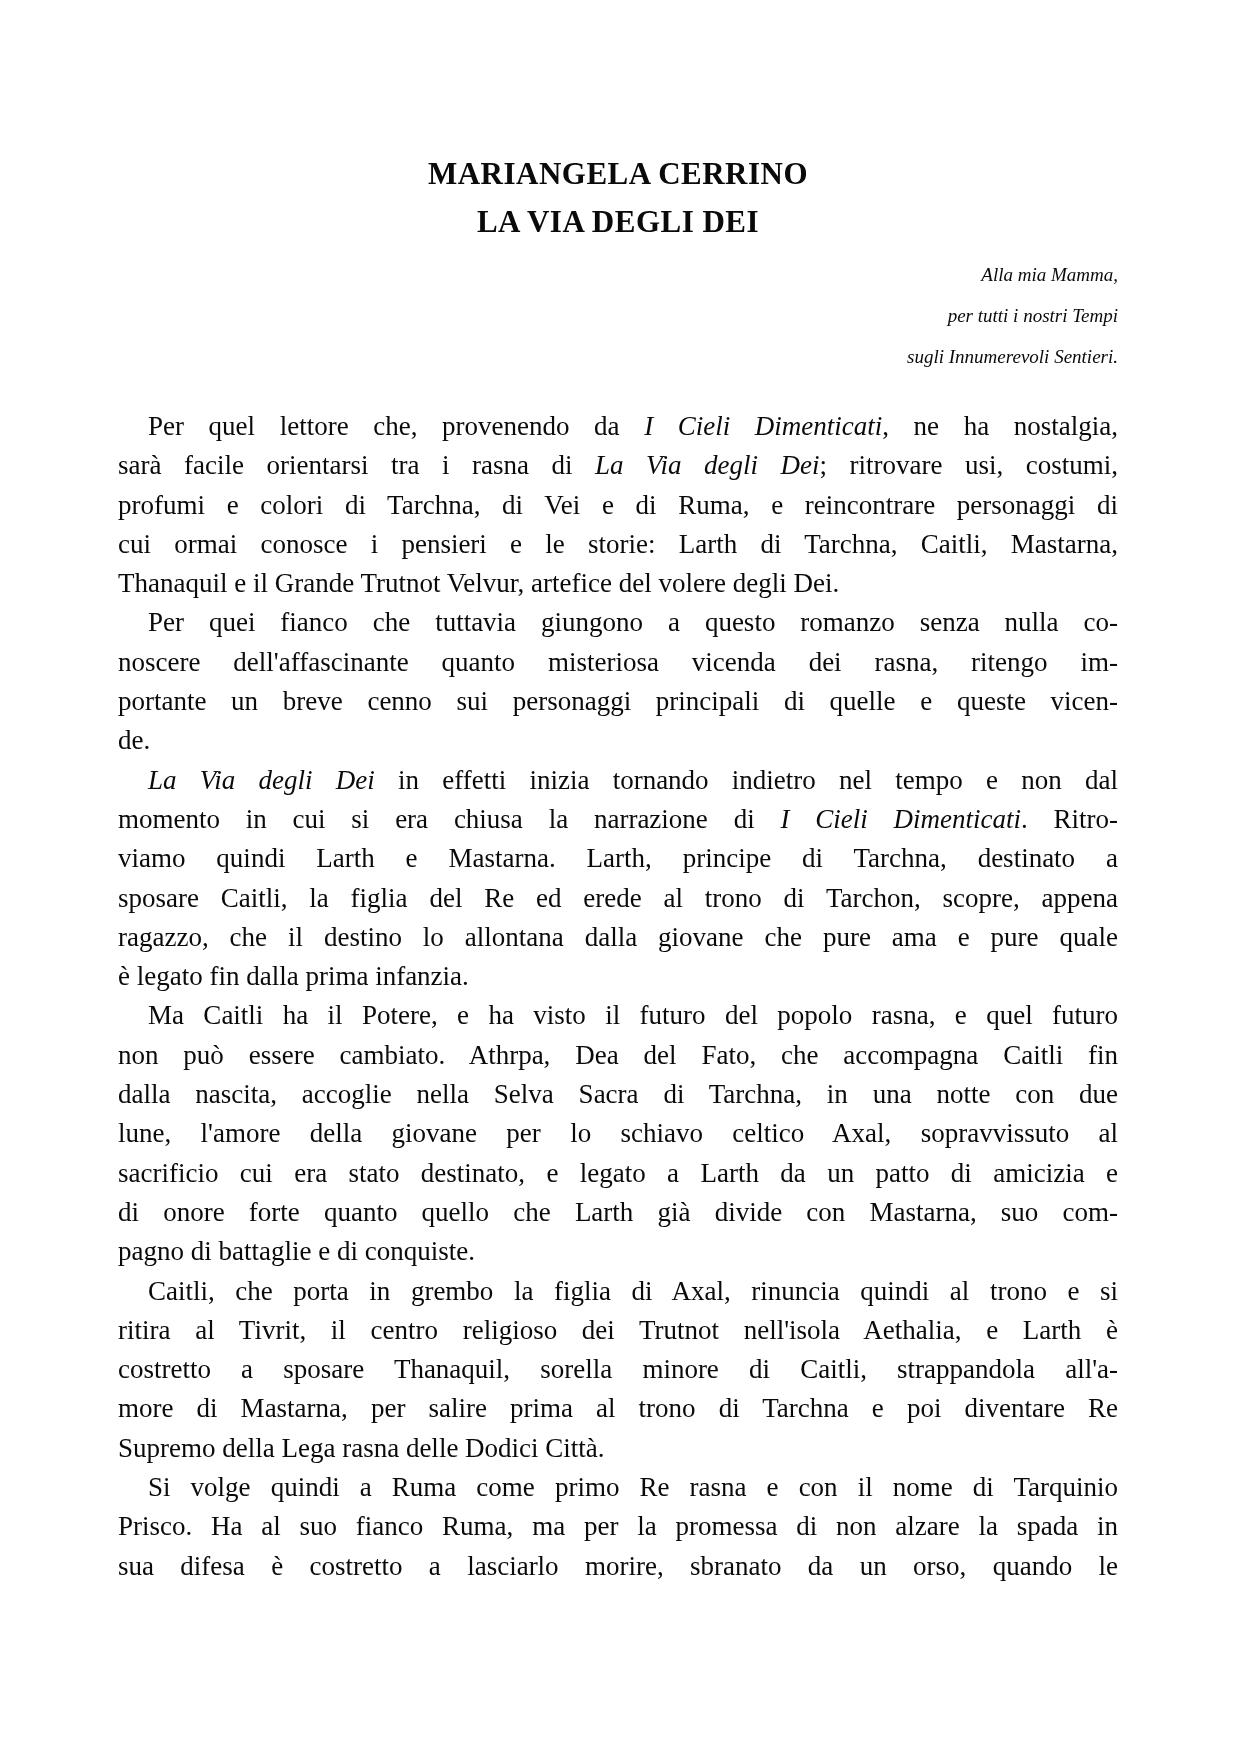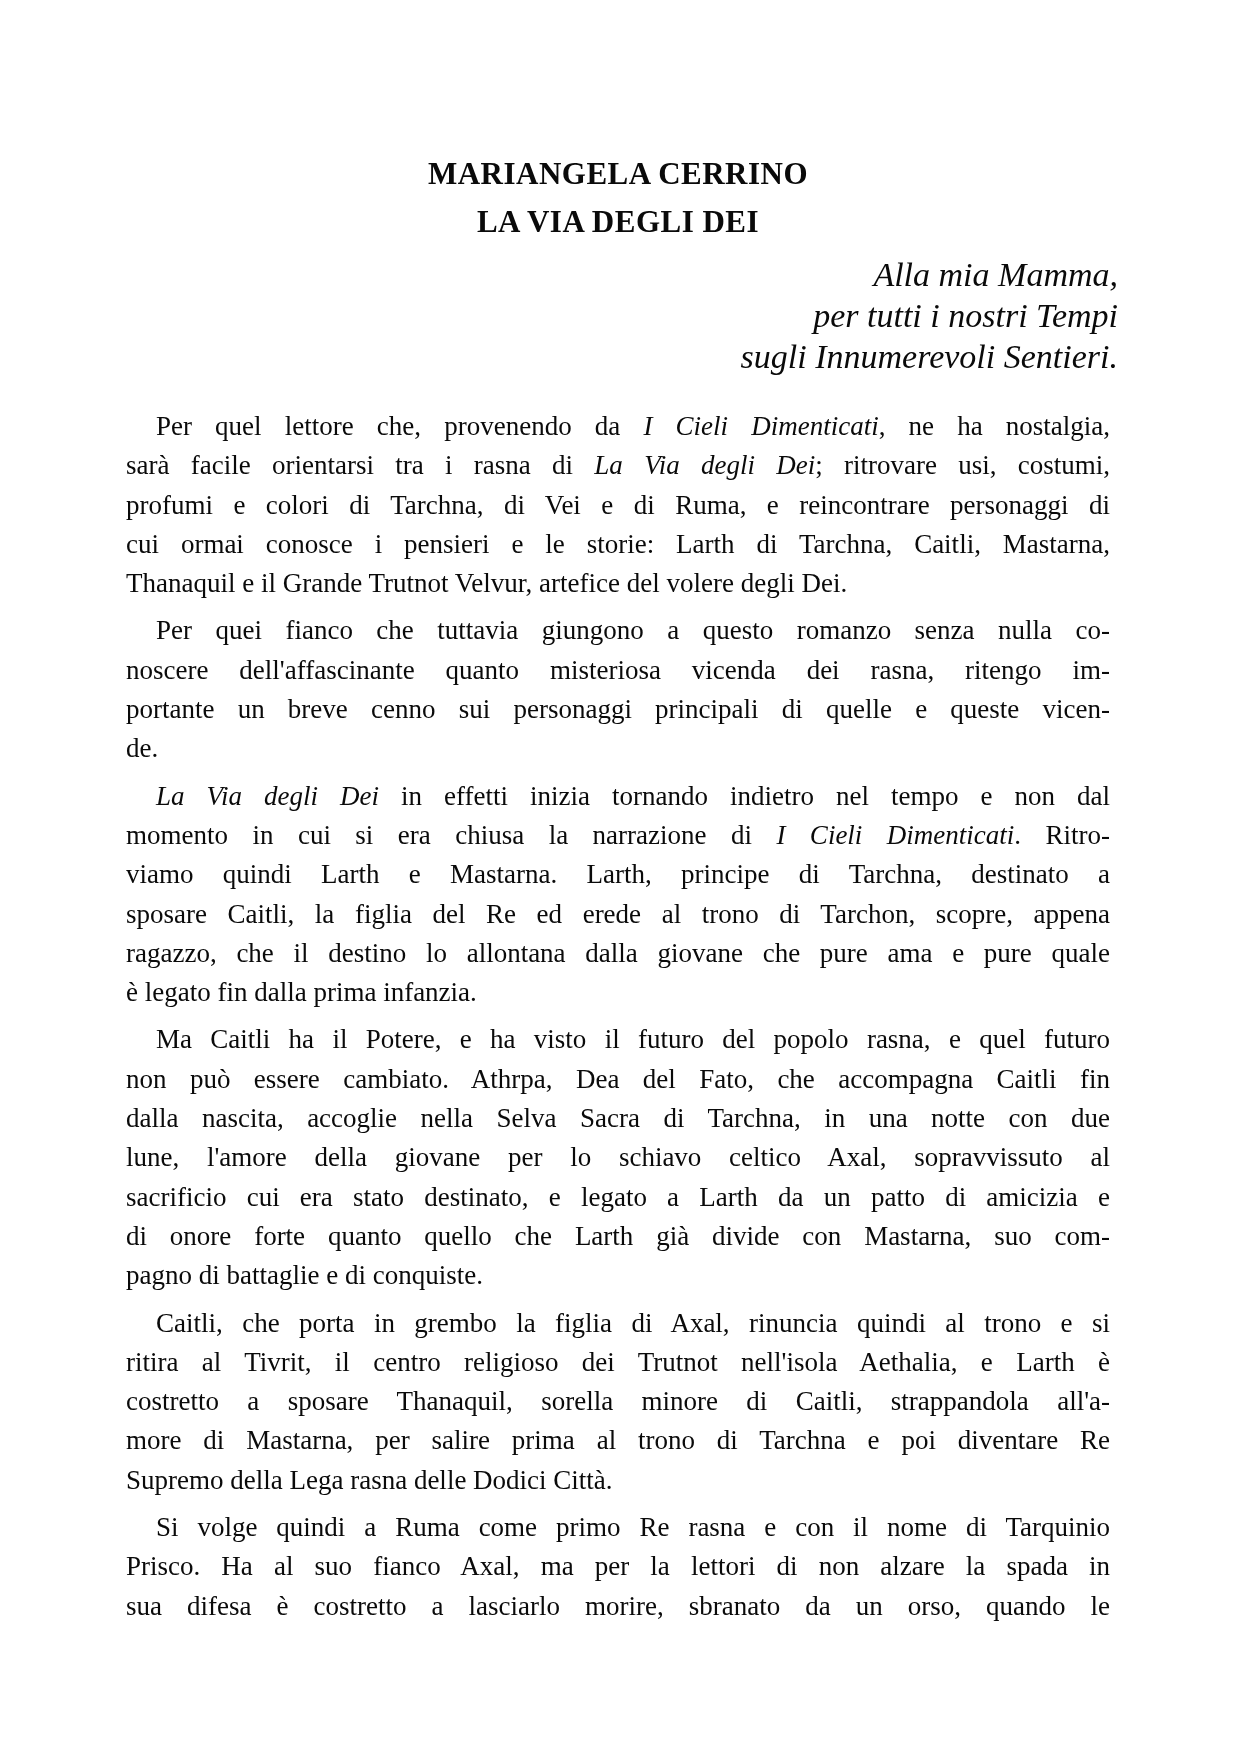--- a/index.html
+++ b/index.html
@@ -17,29 +17,29 @@
     text-align: center;
     font-weight: bold;
     font-size: 31px;
     line-height: 48px;
     letter-spacing: 0.5px;
   }
   .dedication {
     margin-top: 8px;
     text-align: right;
     font-style: italic;
-    font-size: 34px;
+    font-size: 19px;
     line-height: 41px;
   }
   .body-text {
     margin-top: 30px;
     font-size: 27px;
     line-height: 39.3px;
   }
-  .para { margin: 8px; }
+  .para { margin: 0; }
   .line {
     text-align: justify;
     text-align-last: justify;
   }
   .line.first { text-indent: 30px; }
   .line.lastline { text-align-last: left; }
   .it { font-style: italic; }
 </style>
 </head>
 <body>
@@ -91,19 +91,19 @@
         </div>
         <div class="para">
           <div class="line first"><span>Caitli, che porta in grembo la figlia di Axal, rinuncia quindi al trono e si</span></div>
           <div class="line"><span>ritira al Tivrit, il centro religioso dei Trutnot nell'isola Aethalia, e Larth è</span></div>
           <div class="line"><span>costretto a sposare Thanaquil, sorella minore di Caitli, strappandola all'a-</span></div>
           <div class="line"><span>more di Mastarna, per salire prima al trono di Tarchna e poi diventare Re</span></div>
           <div class="line lastline"><span>Supremo della Lega rasna delle Dodici Città.</span></div>
         </div>
         <div class="para">
           <div class="line first"><span>Si volge quindi a Ruma come primo Re rasna e con il nome di Tarquinio</span></div>
-          <div class="line"><span>Prisco. Ha al suo fianco Axal, ma per la lettori di non alzare la spada in</span></div>
+          <div class="line"><span>Prisco. Ha al suo fianco Ruma, ma per la promessa di non alzare la spada in</span></div>
           <div class="line"><span>sua difesa è costretto a lasciarlo morire, sbranato da un orso, quando le</span></div>
         </div>
       </div>
 
   </div>
 </div>
 
 </body></html>

